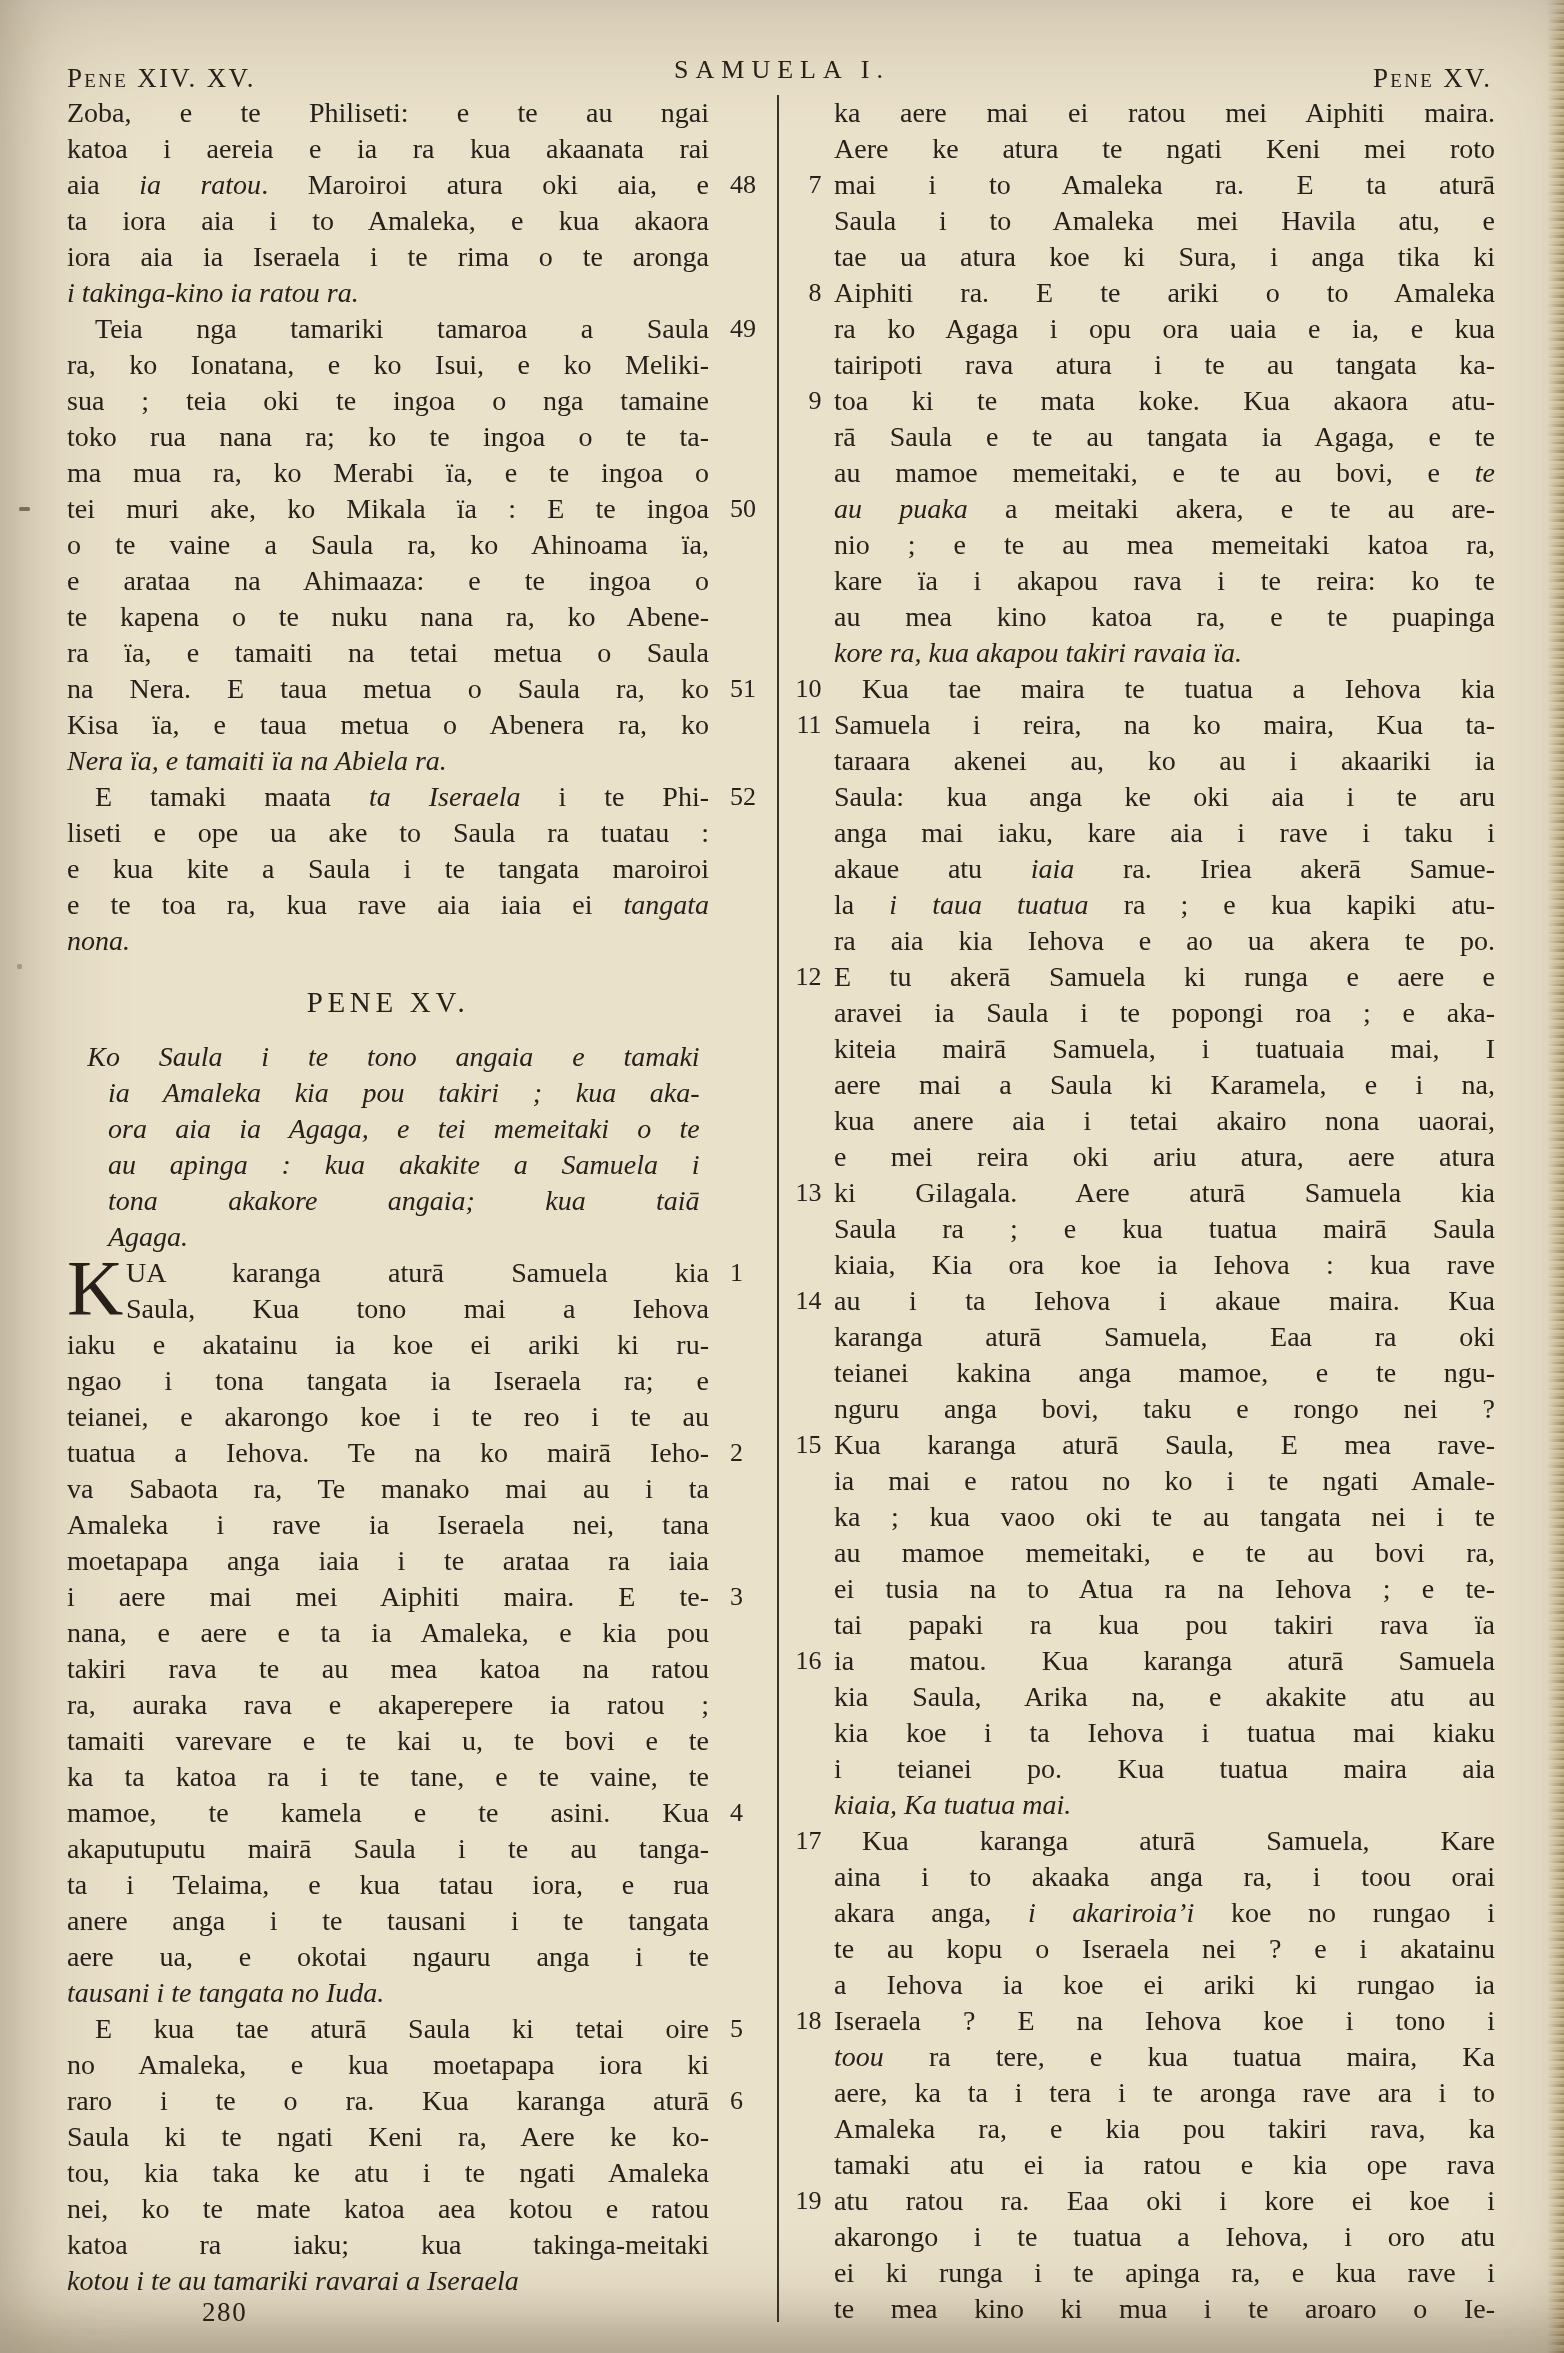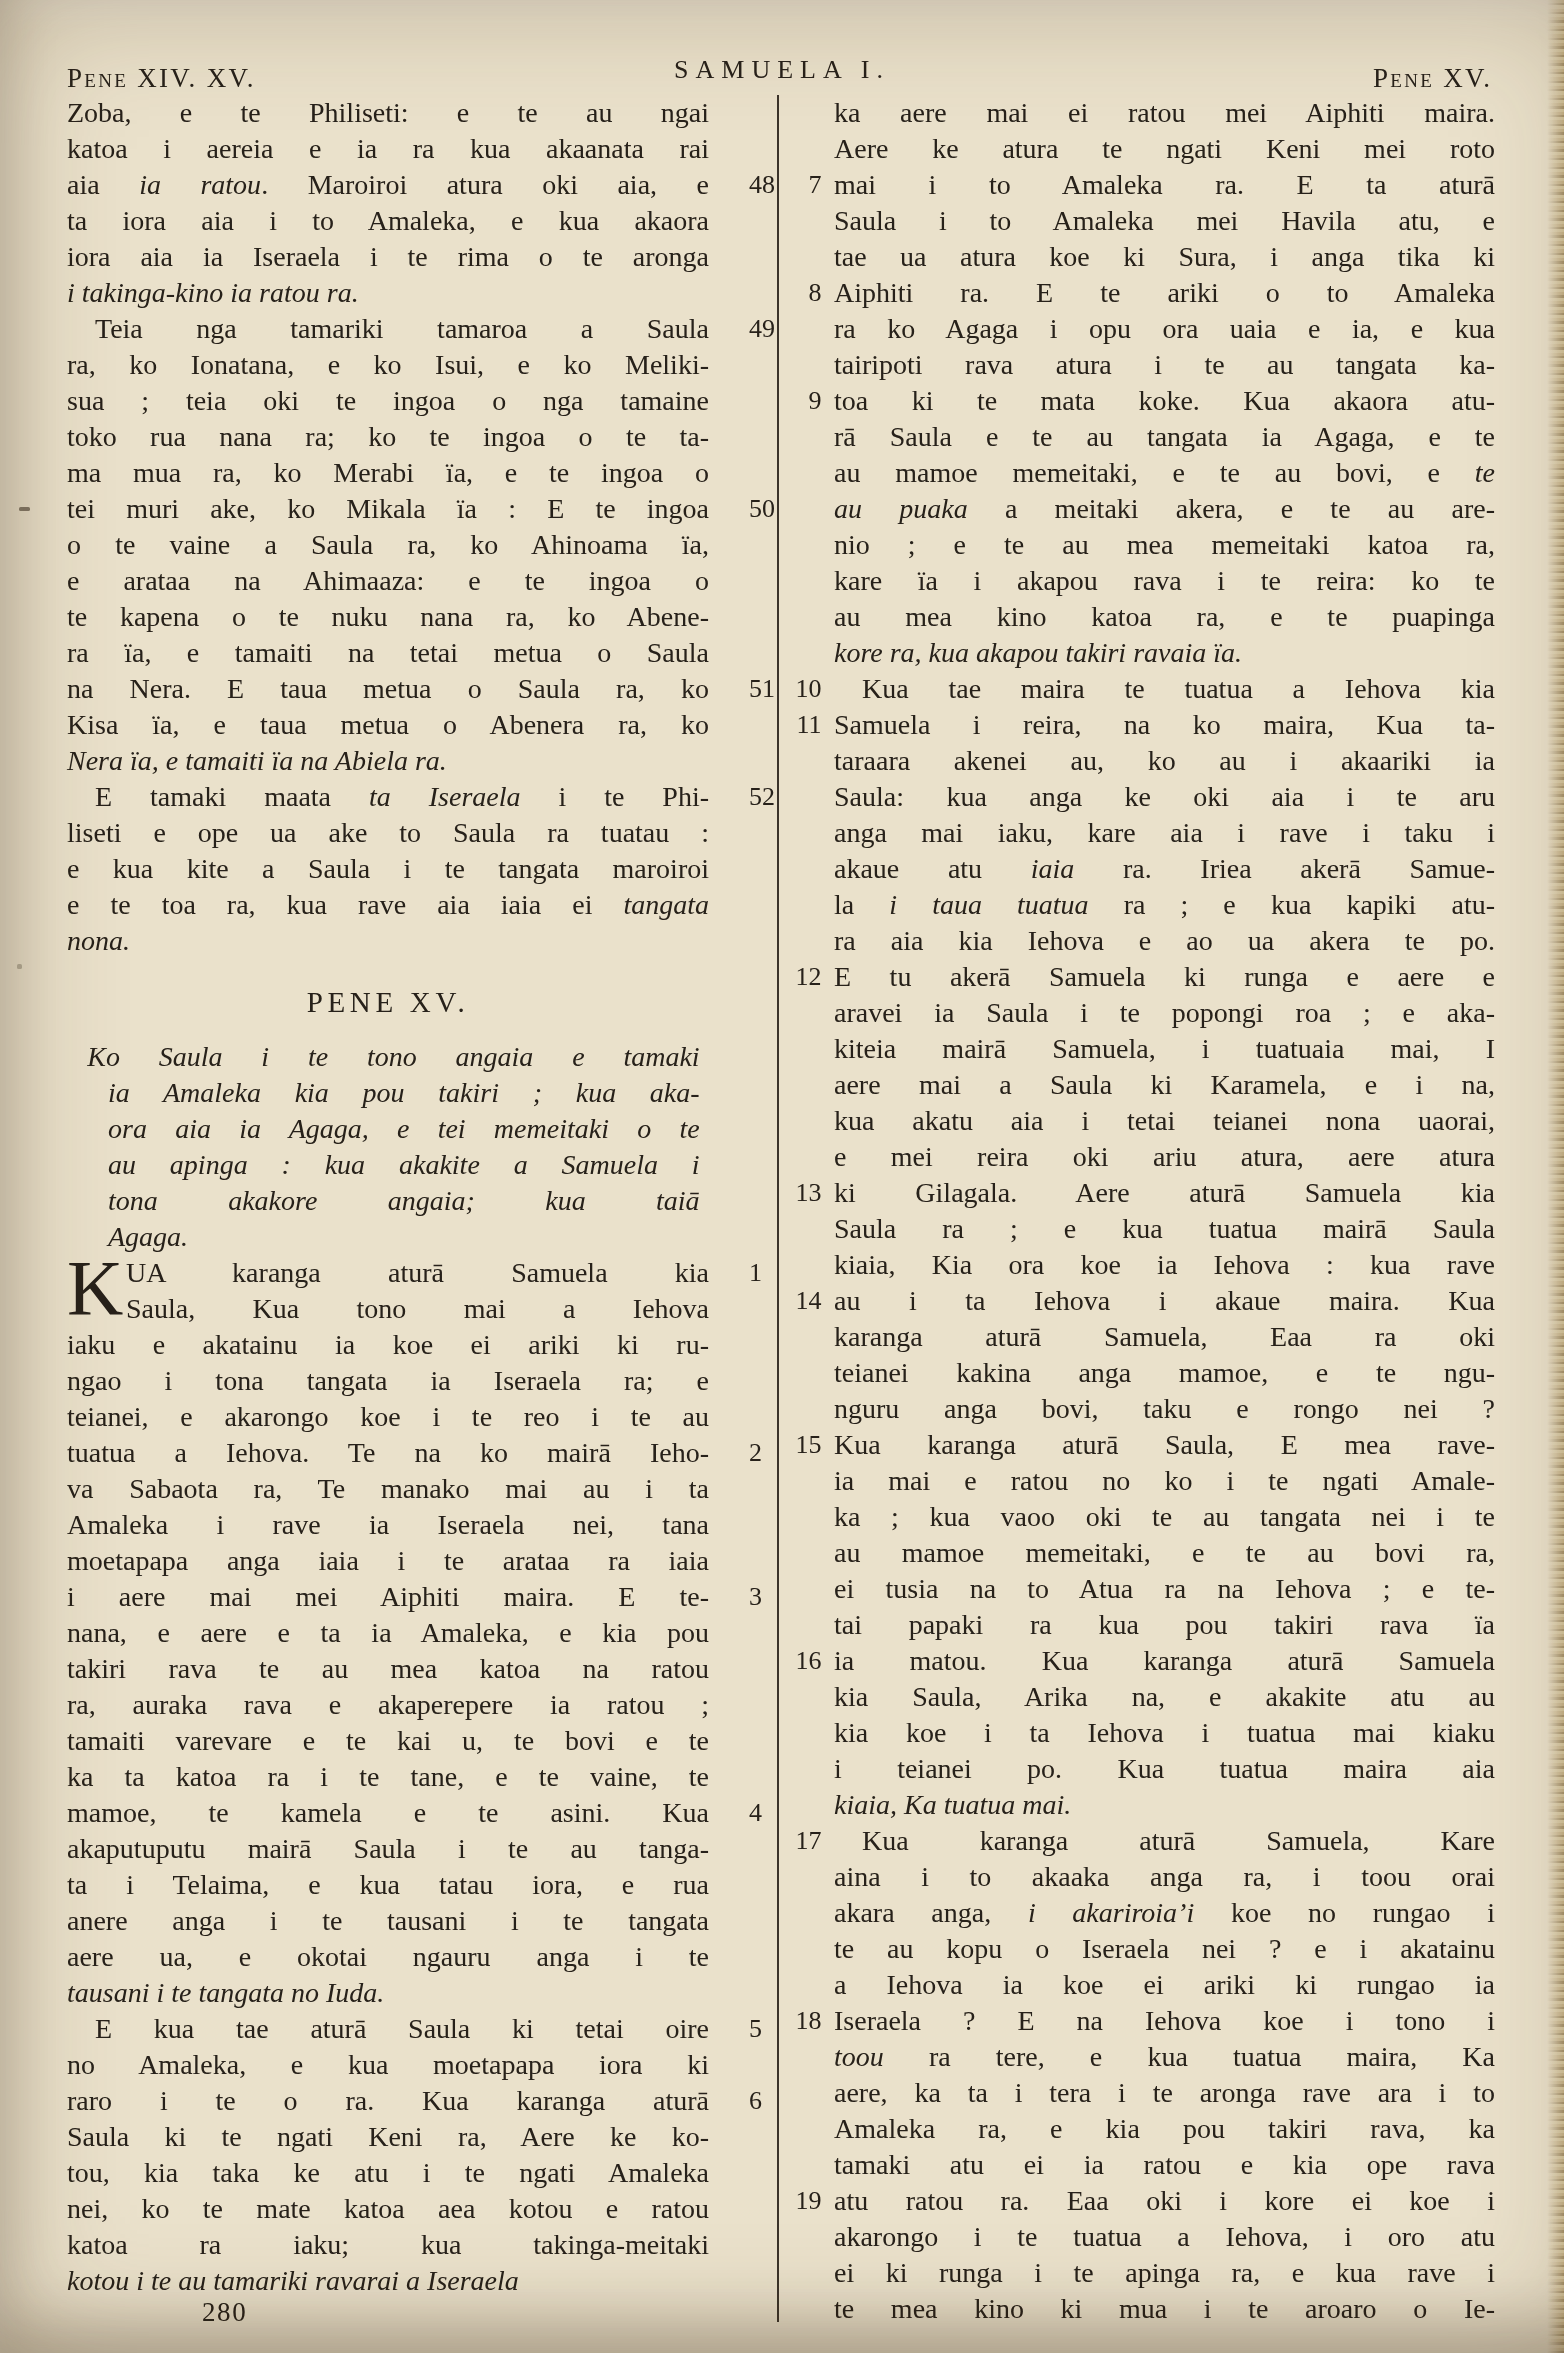--- a/index.html
+++ b/index.html
@@ -45,21 +45,21 @@
   .line.summary.first{padding-left:20.3px;}
   .line.heading{
     text-align:center;text-align-last:center;font-style:normal;
     font-size:29px;letter-spacing:4.7px;margin:25px 0 19px;
   }
   .dropcap{
     position:absolute;left:0;top:-4.7px;font-size:78px;line-height:75px;
     font-weight:400;letter-spacing:0;
   }
   .verse{position:absolute;top:0;font-size:26px;text-indent:0;}
-  .verse.lc{left:100%;margin-left:40px;}
+  .verse.lc{left:100%;margin-left:21px;}
   .verse.rc{right:100%;margin-right:12.5px;}
   #pageno{position:absolute;left:202px;top:2297px;font-size:27px;letter-spacing:1.6px;}
   
   .speck{position:absolute;background:rgba(45,35,22,.55);border-radius:1.6px;}
   #speck1{left:19px;top:507px;width:11px;height:3.9px;}
   #speck2{left:17px;top:964px;width:4.7px;height:4.7px;opacity:.5;}
 </style>
 </head>
 <body>
 
@@ -157,21 +157,21 @@
         <div class="line">taraara akenei au, ko au i akaariki ia</div>
         <div class="line">Saula: kua anga ke oki aia i te aru</div>
         <div class="line">anga mai iaku, kare aia i rave i taku i</div>
         <div class="line">akaue atu <i>iaia</i> ra. Iriea akerā Samue-</div>
         <div class="line">la <i>i taua tuatua</i> ra ; e kua kapiki atu-</div>
         <div class="line">ra aia kia Iehova e ao ua akera te po.</div>
         <div class="line"><span class="verse rc">12</span>E tu akerā Samuela ki runga e aere e</div>
         <div class="line">aravei ia Saula i te popongi roa ; e aka-</div>
         <div class="line">kiteia mairā Samuela, i tuatuaia mai, I</div>
         <div class="line">aere mai a Saula ki Karamela, e i na,</div>
-        <div class="line">kua akatu aia i tetai teianei nona uaorai,</div>
+        <div class="line">kua anere aia i tetai akairo nona uaorai,</div>
         <div class="line">e mei reira oki ariu atura, aere atura</div>
         <div class="line"><span class="verse rc">13</span>ki Gilagala. Aere aturā Samuela kia</div>
         <div class="line">Saula ra ; e kua tuatua mairā Saula</div>
         <div class="line">kiaia, Kia ora koe ia Iehova : kua rave</div>
         <div class="line"><span class="verse rc">14</span>au i ta Iehova i akaue maira. Kua</div>
         <div class="line">karanga aturā Samuela, Eaa ra oki</div>
         <div class="line">teianei kakina anga mamoe, e te ngu-</div>
         <div class="line">nguru anga bovi, taku e rongo nei ?</div>
         <div class="line"><span class="verse rc">15</span>Kua karanga aturā Saula, E mea rave-</div>
         <div class="line">ia mai e ratou no ko i te ngati Amale-</div>

